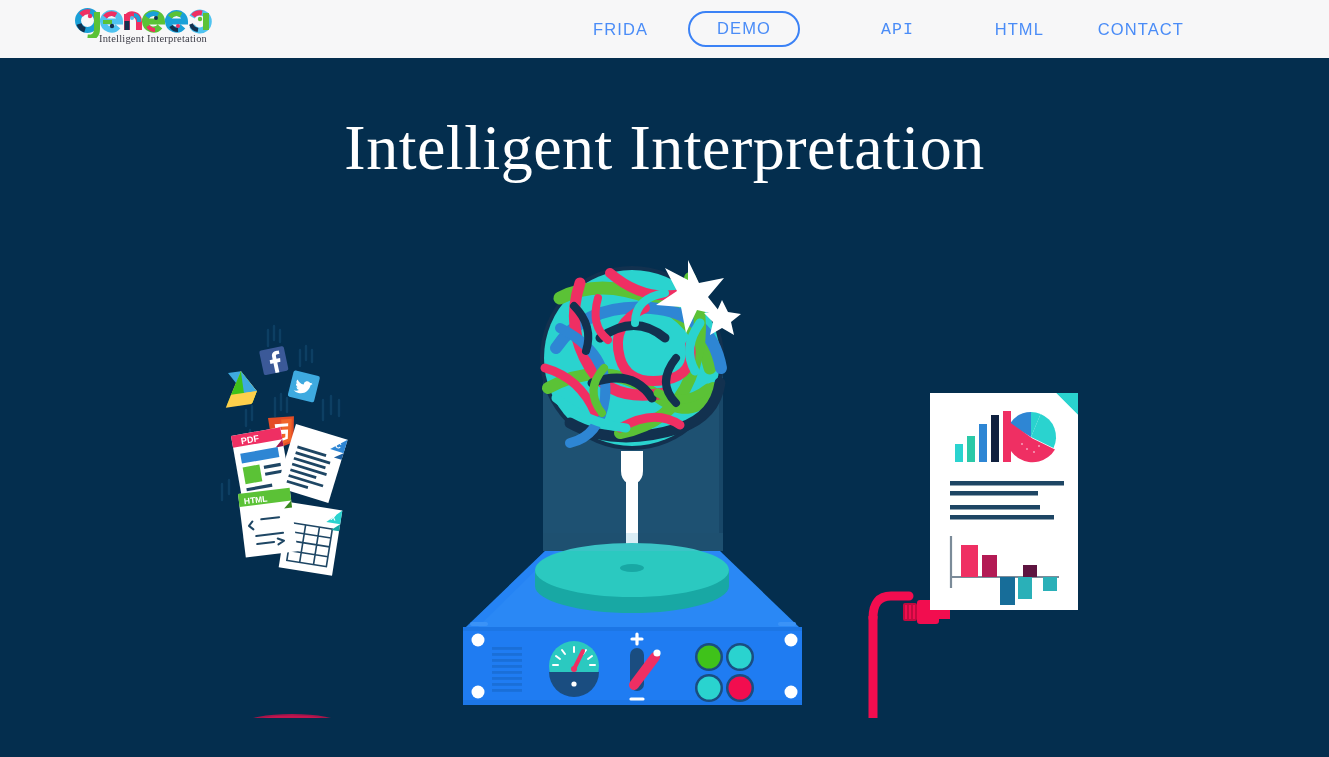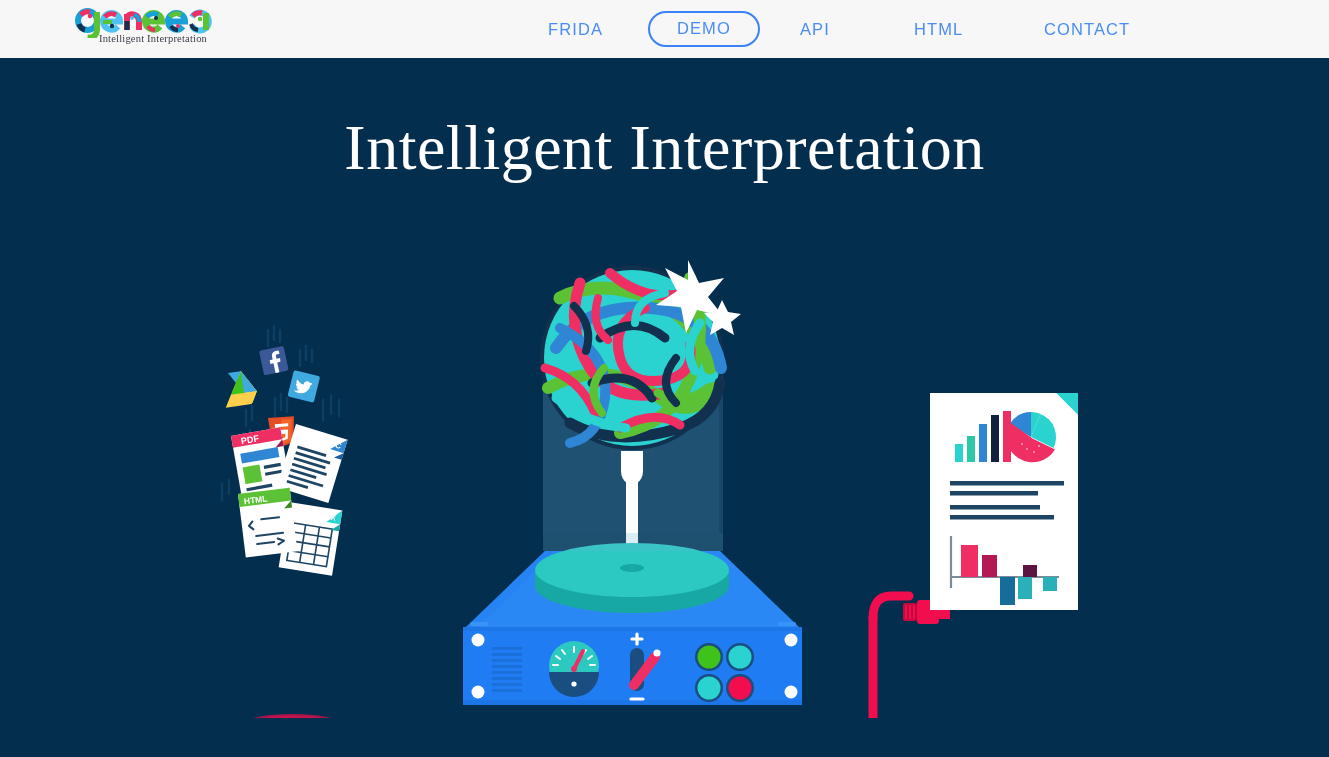--- a/index.html
+++ b/index.html
@@ -30,24 +30,24 @@
 
   .main-nav {
     position: absolute; left: 548px; top: 0;
     height: 58px; display: flex; align-items: center;
   }
   .nav-link {
     color: #4a8cf7; font-size: 16.5px; letter-spacing: 1.1px;
     text-decoration: none; cursor: pointer; white-space: nowrap;
     display: inline-block;
   }
-  .nav-item { display: flex; align-items: center; justify-content: flex-start; }
+  .nav-item { display: flex; align-items: center; justify-content: flex-end; }
   .nav-item-frida   { width: 100px; }
   .nav-item-demo    { width: 152px; }
-  .nav-item-api     { width: 114px; }
+  .nav-item-api     { width: 114px; font-family: Liberation Mono, monospace; }
   .nav-item-blog    { width: 130px; }
   .nav-item-contact { width: 140px; }
   .nav-pill {
     border: 2px solid #3b82f6; border-radius: 22px;
     padding: 7px 27px 8px; line-height: 1;
   }
 
   
   .hero {
     position: absolute; top: 58px; left: 0;

